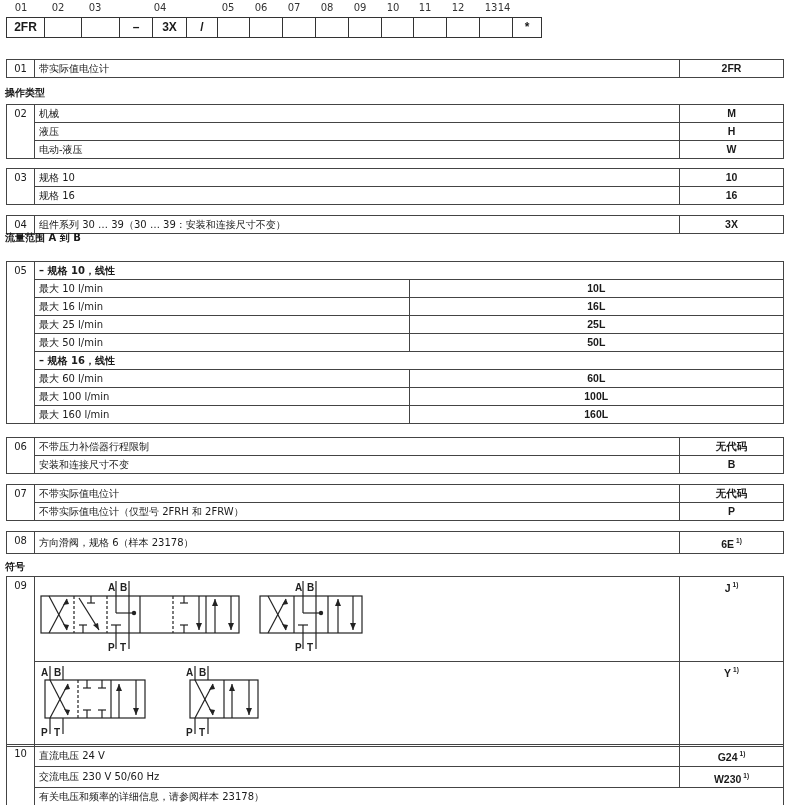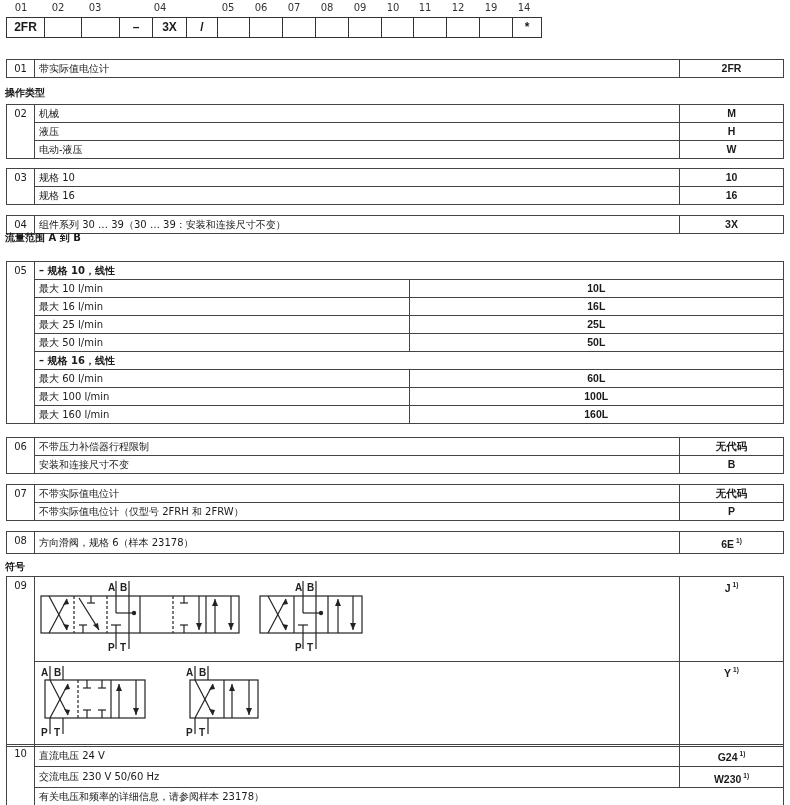--- a/index.html
+++ b/index.html
@@ -32,22 +32,22 @@
   <span class="code-label" style="left:74px">03</span>
   <span class="code-label" style="left:139px">04</span>
   <span class="code-label" style="left:207px">05</span>
   <span class="code-label" style="left:240px">06</span>
   <span class="code-label" style="left:273px">07</span>
   <span class="code-label" style="left:306px">08</span>
   <span class="code-label" style="left:339px">09</span>
   <span class="code-label" style="left:372px">10</span>
   <span class="code-label" style="left:404px">11</span>
   <span class="code-label" style="left:437px">12</span>
-  <span class="code-label" style="left:470px">19</span>
-  <span class="code-label" style="left:503px">14</span>
+  <span class="code-label" style="left:470px">13</span>
+  <span class="code-label" style="left:483px">14</span>
 </div>
 
 <div class="code-boxes" style="width:536px;">
   <span class="code-box" style="left:0;width:38px">2FR</span>
   <span class="code-box" style="left:38px;width:37px"></span>
   <span class="code-box" style="left:75px;width:38px"></span>
   <span class="code-box" style="left:113px;width:33px">–</span>
   <span class="code-box" style="left:146px;width:34px">3X</span>
   <span class="code-box" style="left:180px;width:31px">/</span>
   <span class="code-box" style="left:211px;width:32px"></span>

